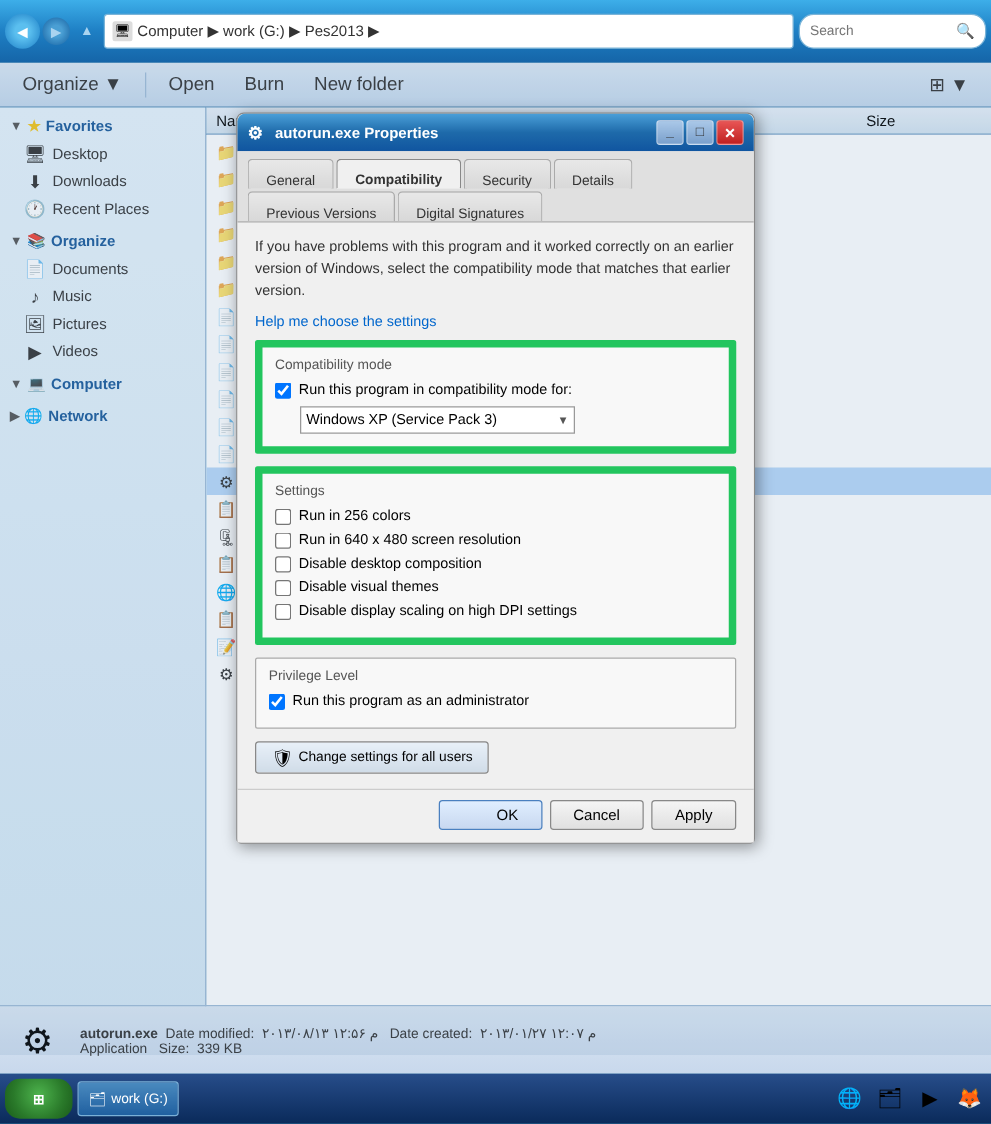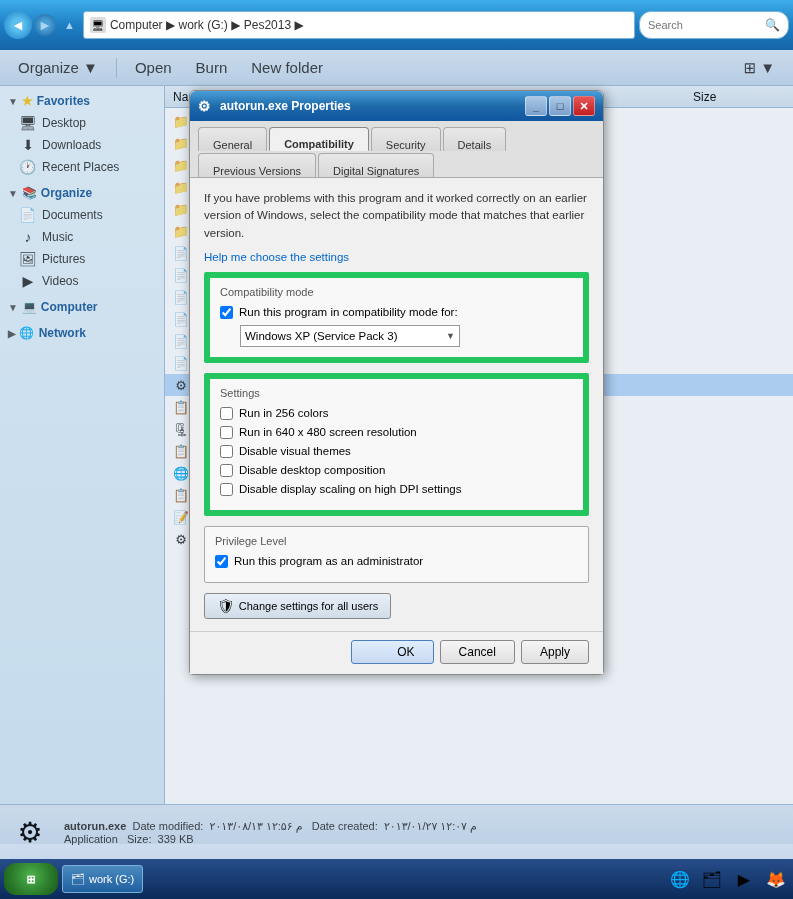--- a/index.html
+++ b/index.html
@@ -795,26 +795,26 @@
           <div class="compat-section-title">Settings</div>
           <div class="checkbox-row">
             <input type="checkbox" id="s1" style="">
             <label for="s1">Run in 256 colors</label>
           </div>
           <div class="checkbox-row">
             <input type="checkbox" id="s2" style="">
             <label for="s2">Run in 640 x 480 screen resolution</label>
           </div>
           <div class="checkbox-row">
+            <input type="checkbox" id="s4" style="">
+            <label for="s4">Disable desktop composition</label>
+          </div>
+          <div class="checkbox-row">
             <input type="checkbox" id="s3" style="">
             <label for="s3">Disable visual themes</label>
-          </div>
-          <div class="checkbox-row">
-            <input type="checkbox" id="s4" style="">
-            <label for="s4">Disable desktop composition</label>
           </div>
           <div class="checkbox-row">
             <input type="checkbox" id="s5" style="">
             <label for="s5">Disable display scaling on high DPI settings</label>
           </div>
         </div>
 
         
         <div class="privilege-section">
           <div class="privilege-title">Privilege Level</div>

